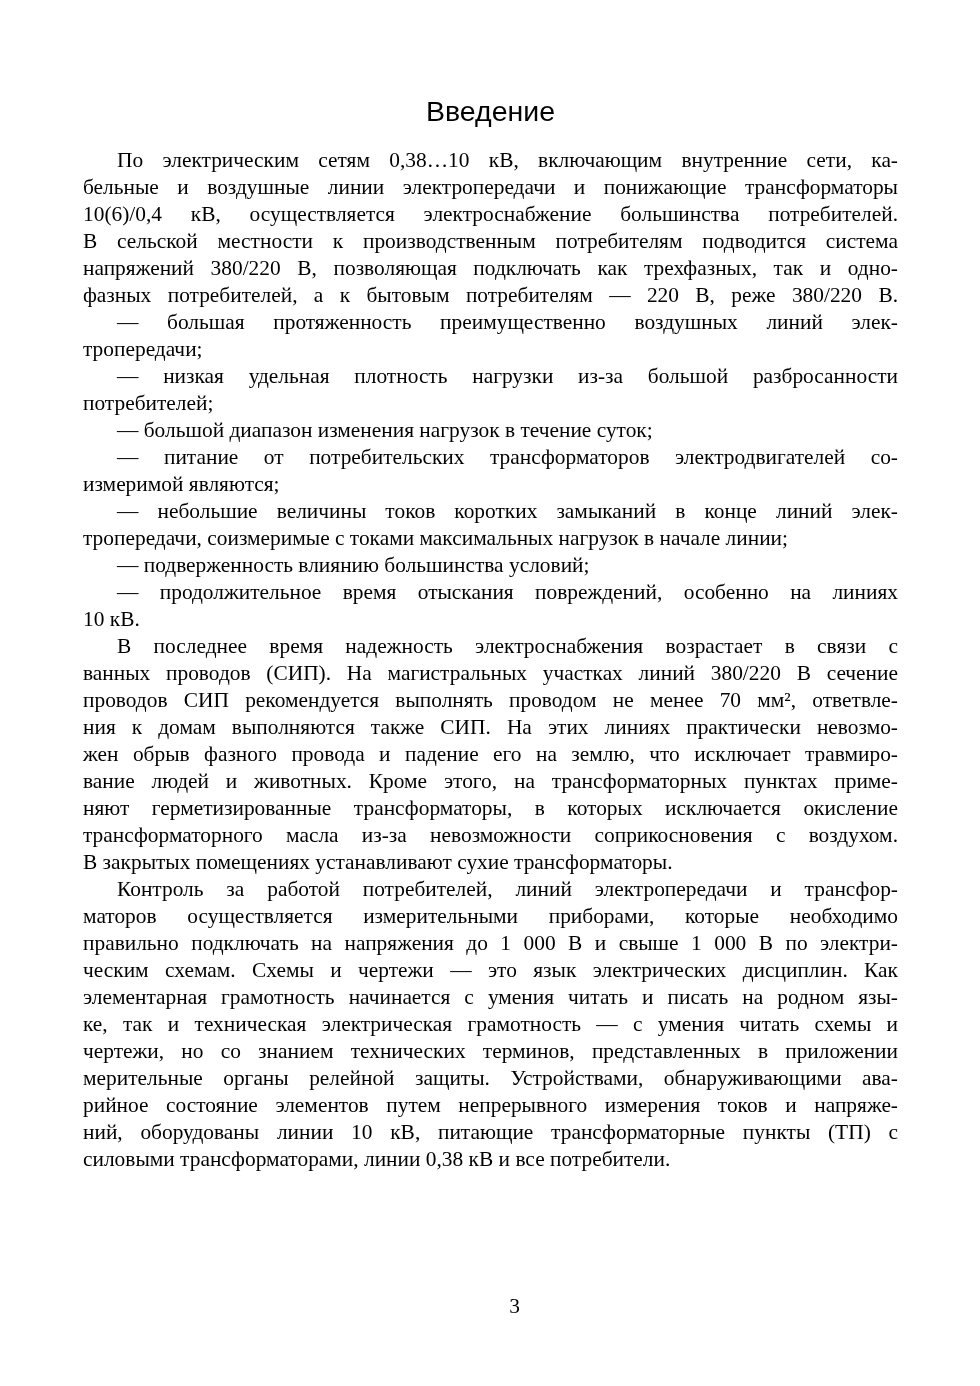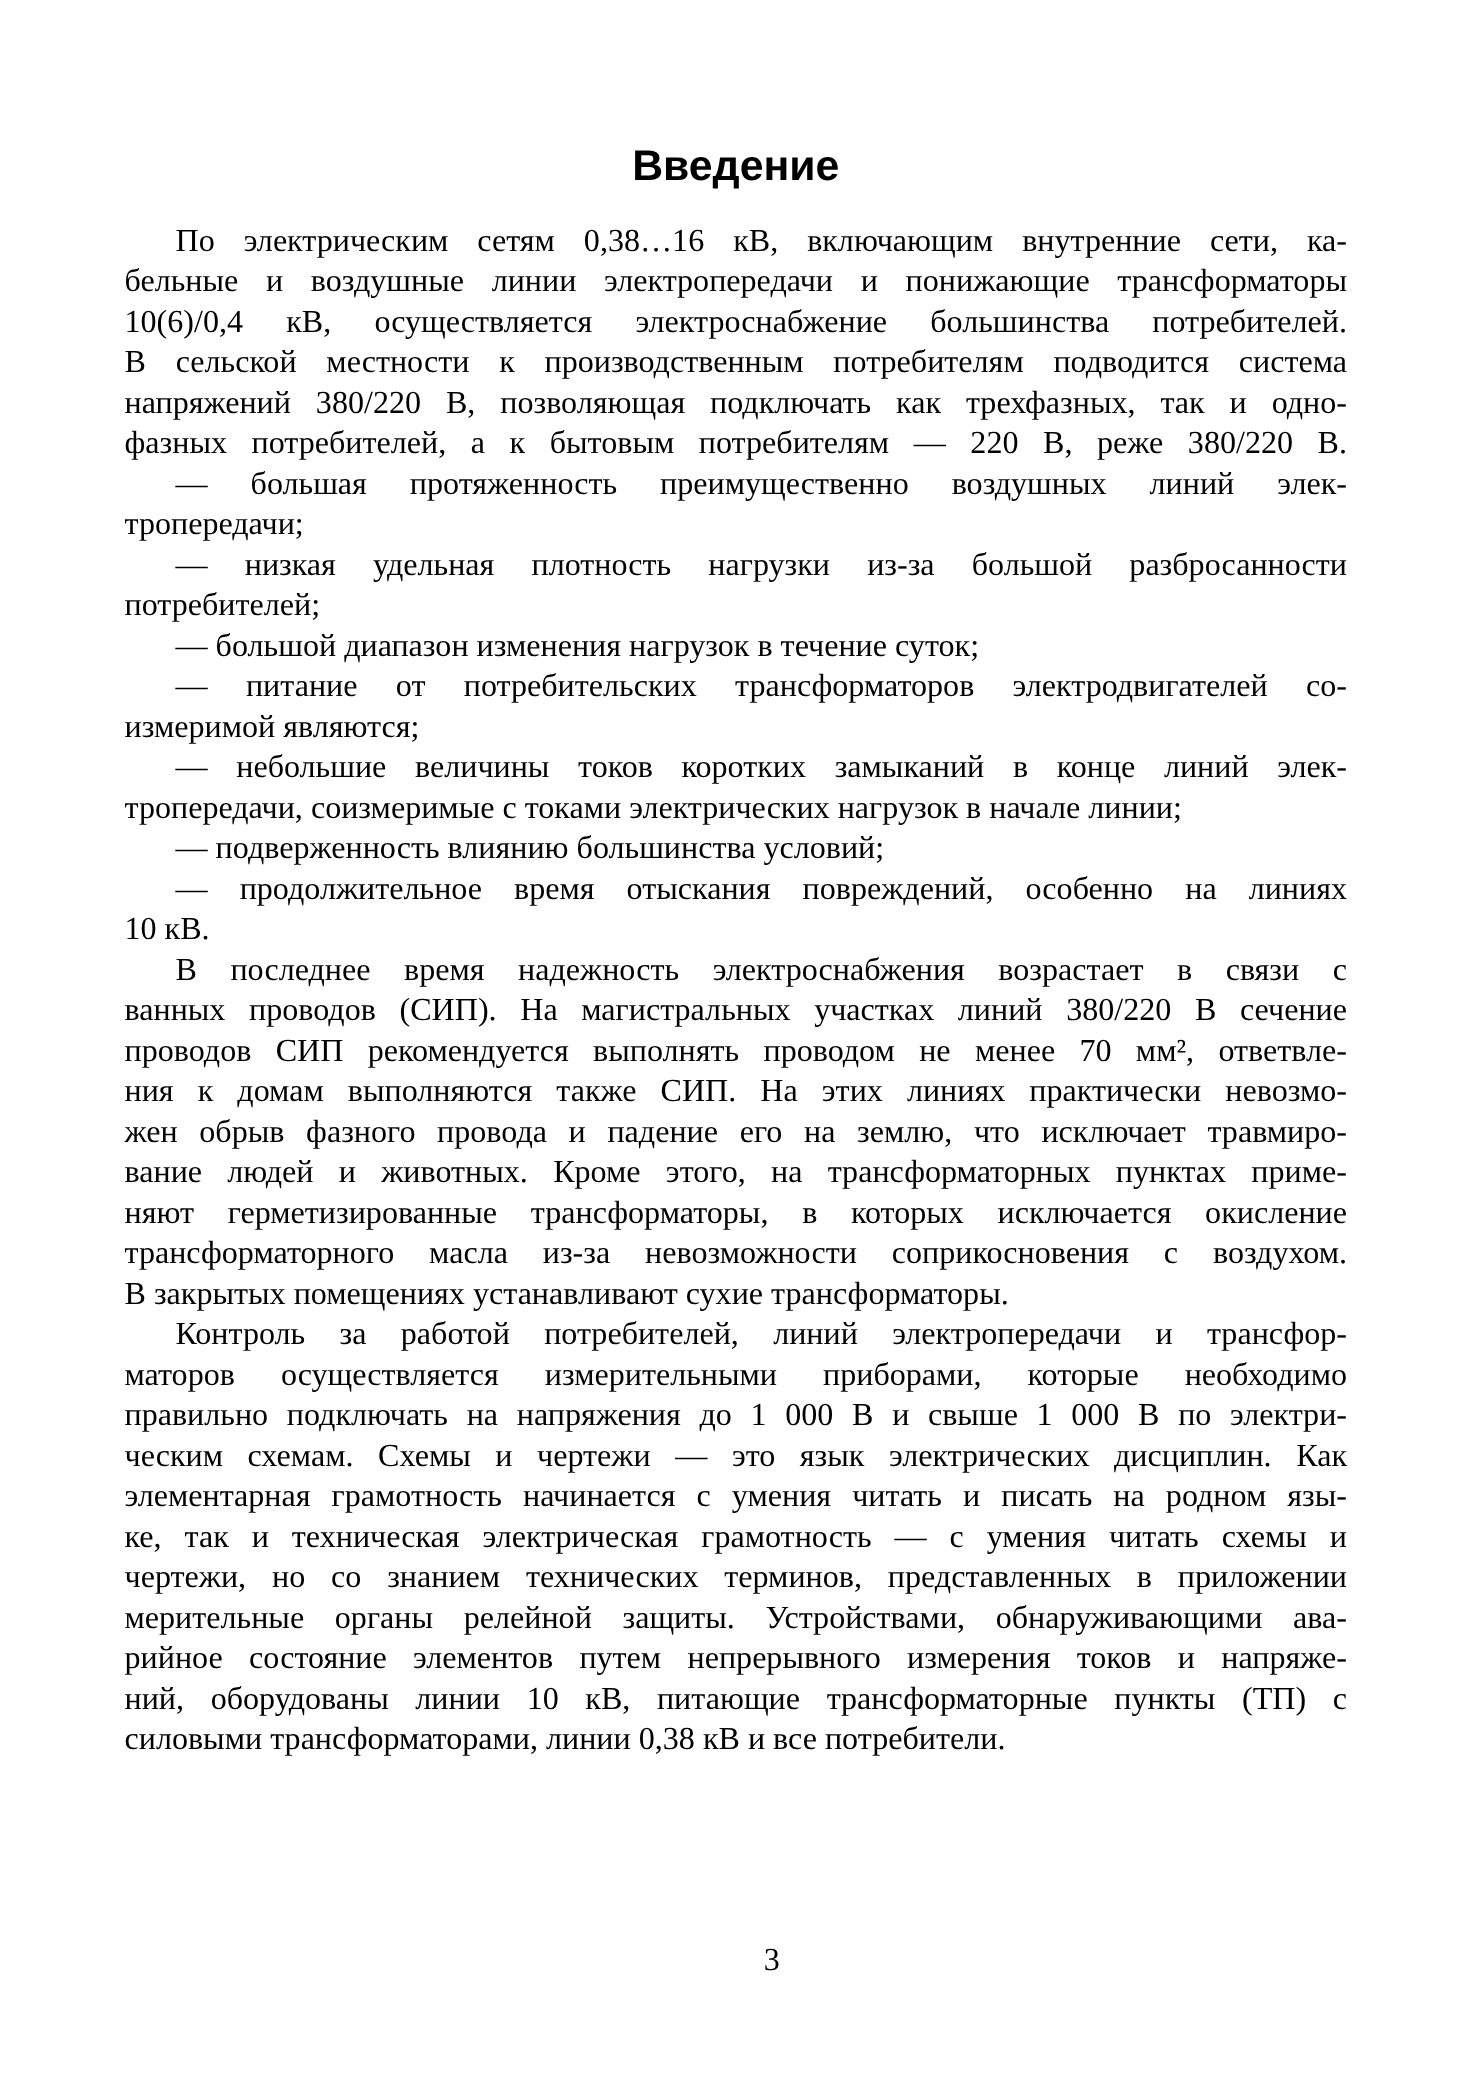--- a/index.html
+++ b/index.html
@@ -13,21 +13,21 @@
     font-family: "Liberation Serif", serif;
     overflow: hidden;
   }
   .title {
     position: absolute;
     top: 92px;
     left: 83px;
     width: 815px;
     text-align: center;
     font-family: "Liberation Sans", sans-serif;
-    font-weight: bold;
+    font-weight: normal;
     font-size: 28.5px;
     line-height: 38px;
     color: #000000;
   }
   .body-text {
     position: absolute;
     top: 147px;
     left: 83px;
     width: 815px;
     font-size: 21.4px;
@@ -55,21 +55,21 @@
   }
 </style>
 </head>
 <body>
 
 <div class="page">
   <h1 class="title">Введение</h1>
 
   <main class="body-text">
       <div class="para">
-        <div class="line first">По электрическим сетям 0,38…16 кВ, включающим внутренние сети, ка-</div>
+        <div class="line first">По электрическим сетям 0,38…10 кВ, включающим внутренние сети, ка-</div>
         <div class="line">бельные и воздушные линии электропередачи и понижающие трансформаторы</div>
         <div class="line">10(6)/0,4 кВ, осуществляется электроснабжение большинства потребителей.</div>
         <div class="line">В сельской местности к производственным потребителям подводится система</div>
         <div class="line">напряжений 380/220 В, позволяющая подключать как трехфазных, так и одно-</div>
         <div class="line">фазных потребителей, а к бытовым потребителям — 220 В, реже 380/220 В.</div>
       </div>
       <div class="para">
         <div class="line first">— большая протяженность преимущественно воздушных линий элек-</div>
         <div class="line last">тропередачи;</div>
       </div>
@@ -79,21 +79,21 @@
       </div>
       <div class="para">
         <div class="line first last">— большой диапазон изменения нагрузок в течение суток;</div>
       </div>
       <div class="para">
         <div class="line first">— питание от потребительских трансформаторов электродвигателей со-</div>
         <div class="line last">измеримой являются;</div>
       </div>
       <div class="para">
         <div class="line first">— небольшие величины токов коротких замыканий в конце линий элек-</div>
-        <div class="line last">тропередачи, соизмеримые с токами электрических нагрузок в начале линии;</div>
+        <div class="line last">тропередачи, соизмеримые с токами максимальных нагрузок в начале линии;</div>
       </div>
       <div class="para">
         <div class="line first last">— подверженность влиянию большинства условий;</div>
       </div>
       <div class="para">
         <div class="line first">— продолжительное время отыскания повреждений, особенно на линиях</div>
         <div class="line last">10 кВ.</div>
       </div>
       <div class="para">
         <div class="line first">В последнее время надежность электроснабжения возрастает в связи с</div>

